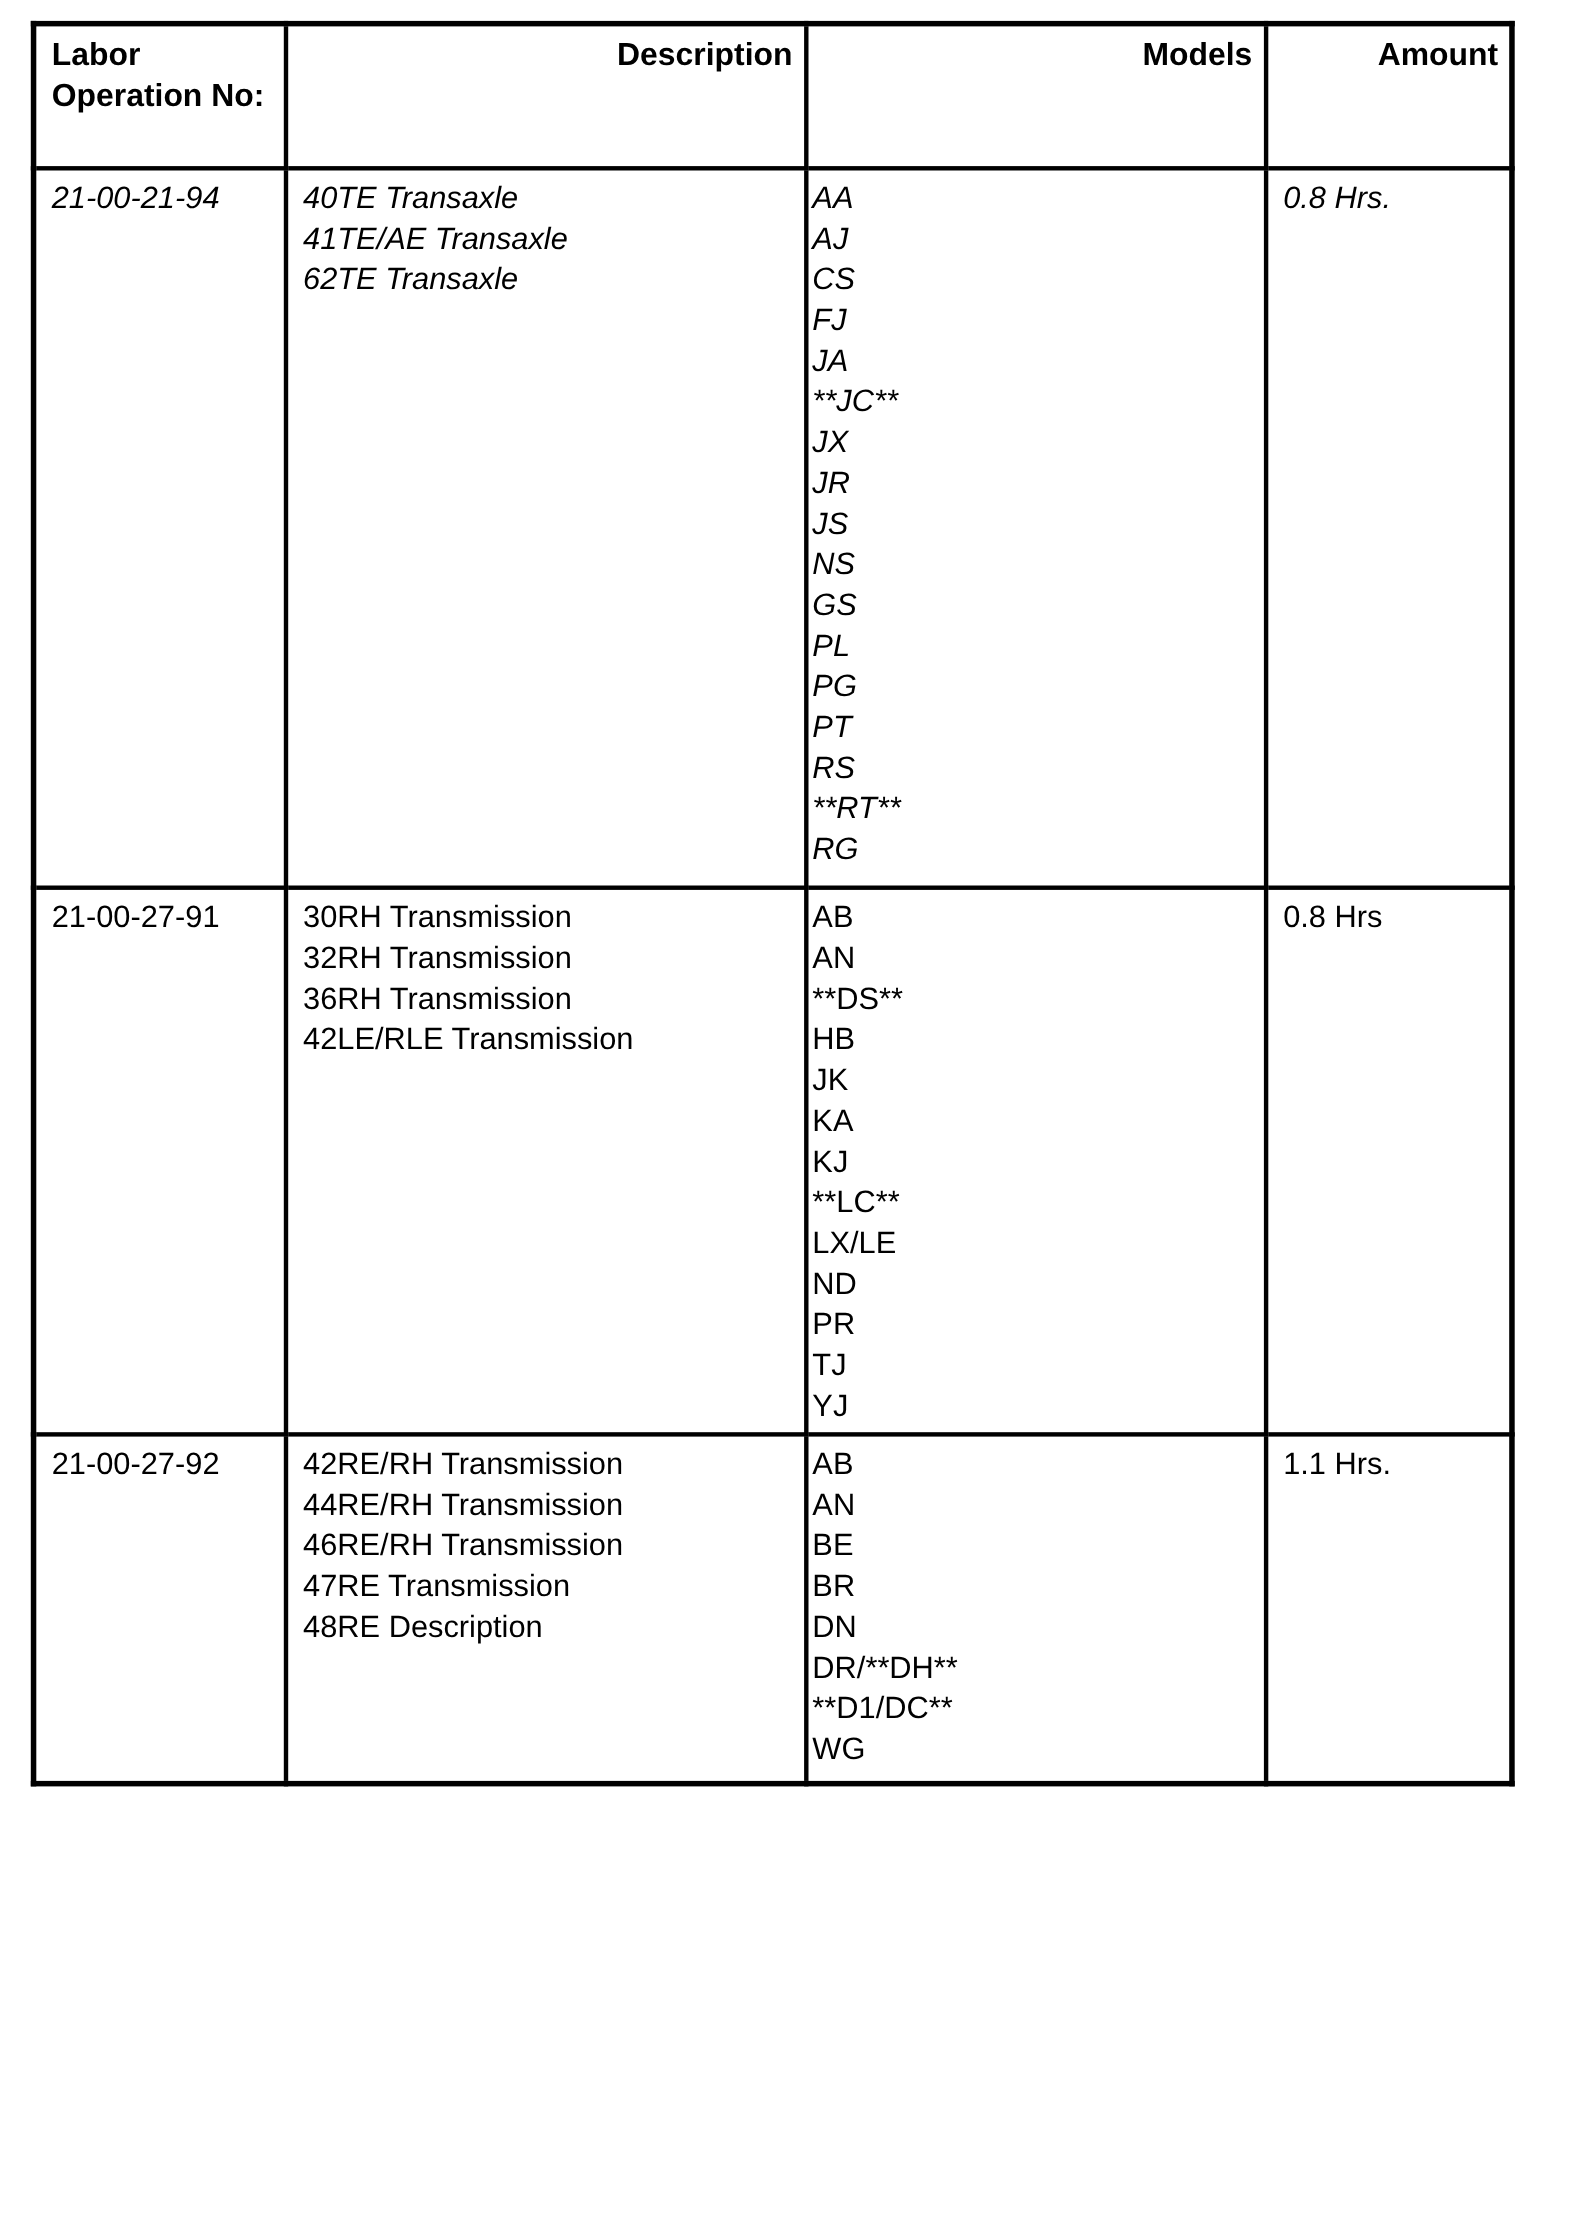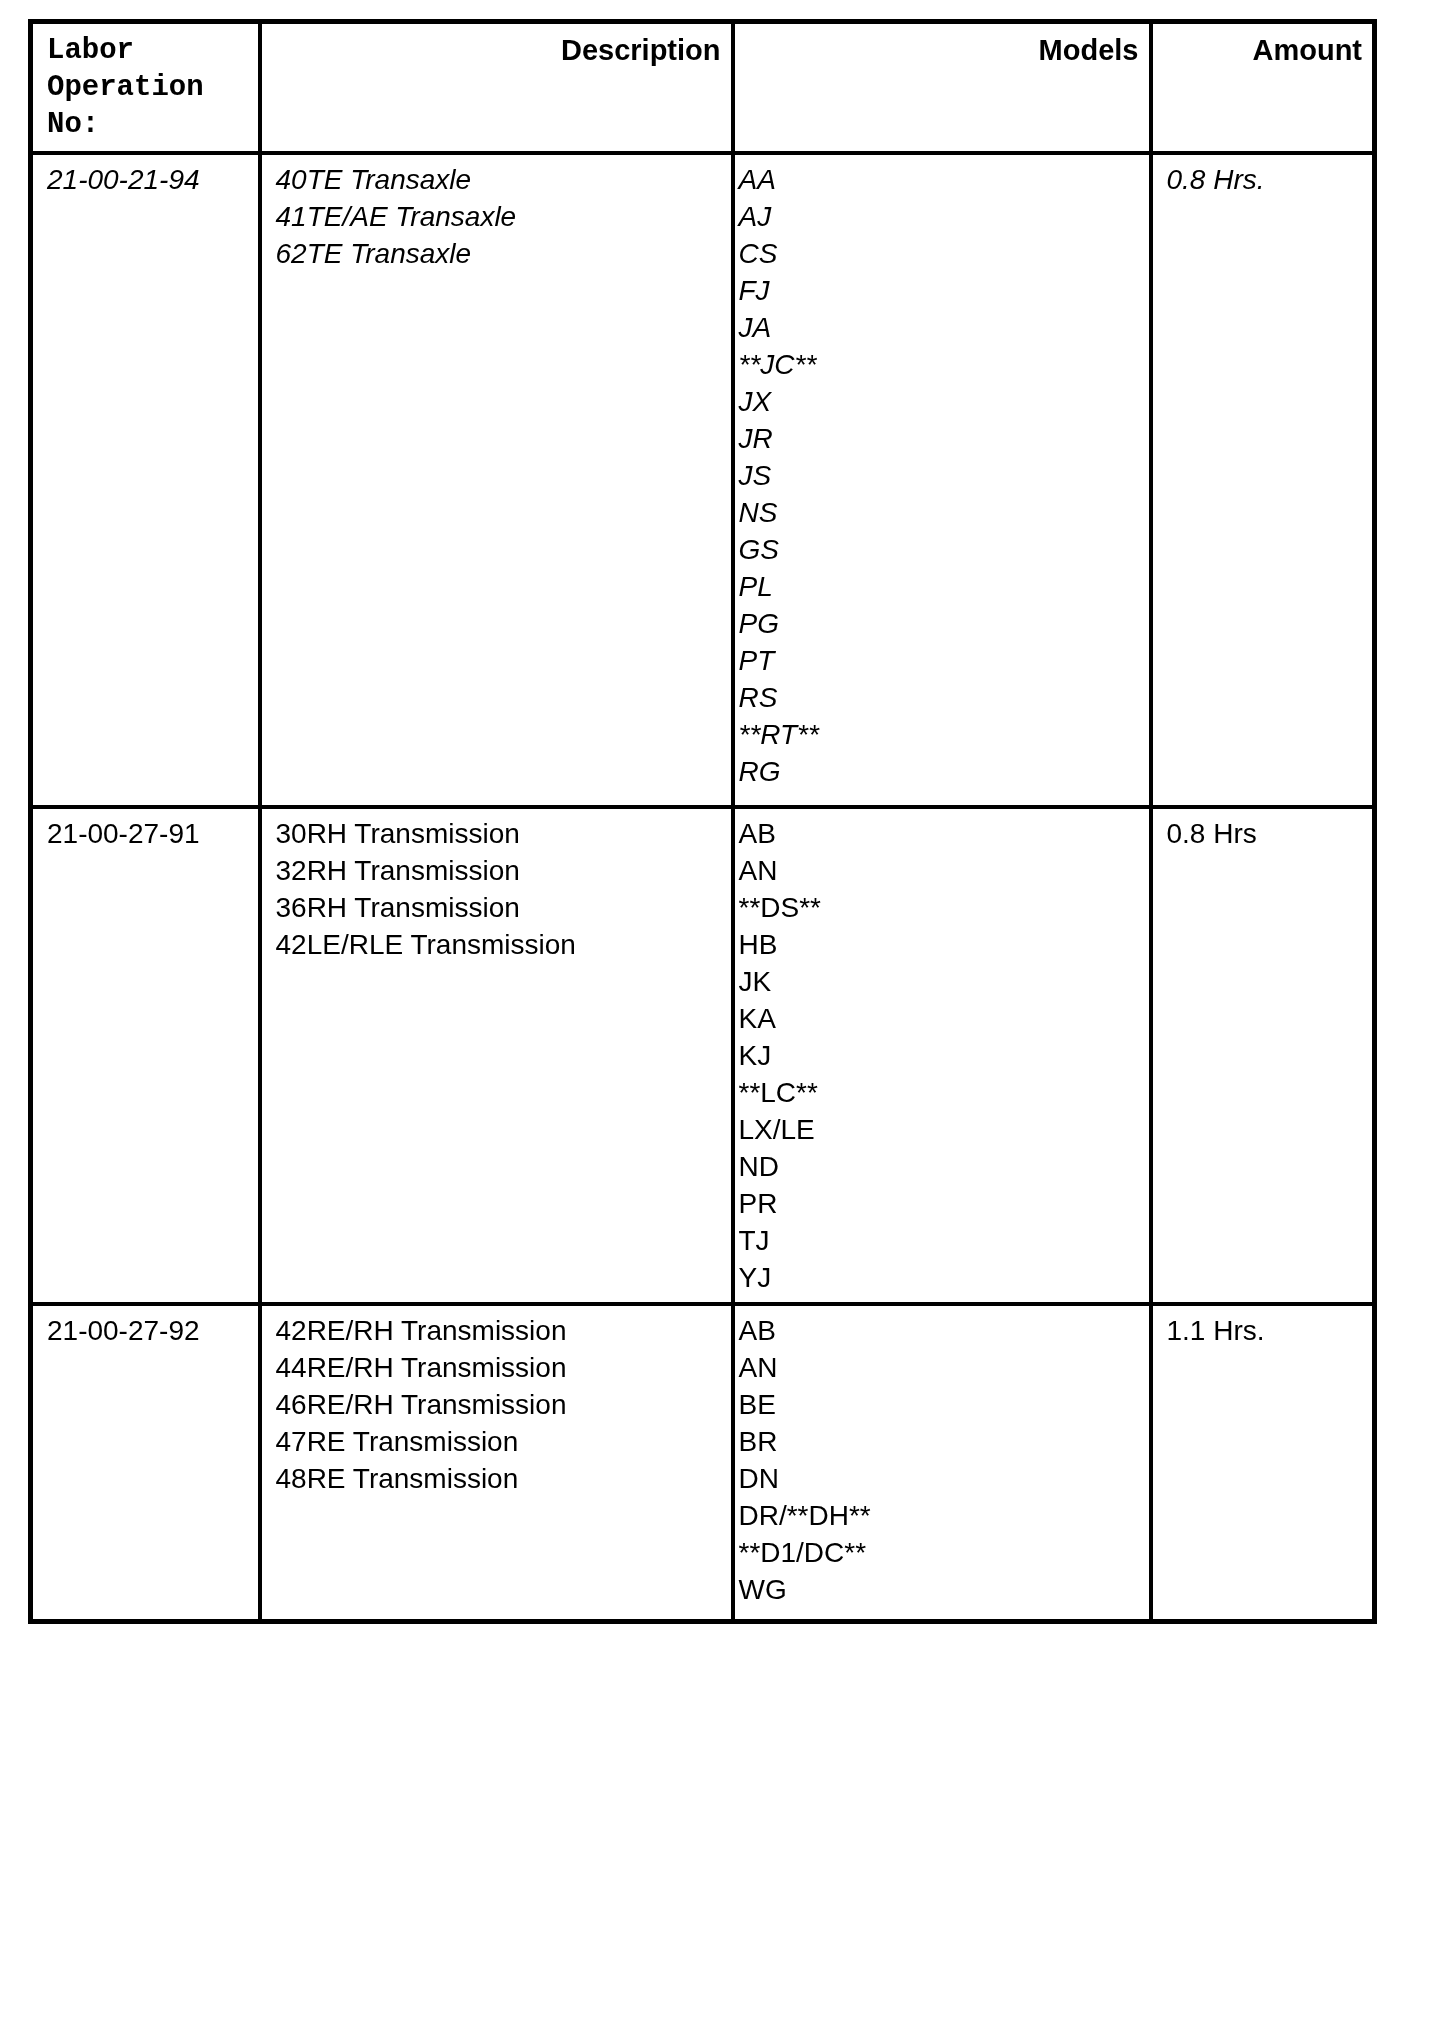--- a/index.html
+++ b/index.html
@@ -28,21 +28,21 @@
     font-size: 28px;
     line-height: 37px;
     overflow: hidden;
   }
   .doc-table th {
     font-size: 29px;
     font-weight: bold;
     text-align: right;
     padding-top: 8px;
   }
-  .doc-table th.col-labor { text-align: left; font-family: Liberation Mono, monospace; }
+  .doc-table th.col-labor { text-align: left; }
   .doc-table td.models-cell {
     text-align: left;
     padding-left: 4px;
     padding-right: 4px;
     margin-left: 48px;
   }
   thead tr { height: 131px; }
   tbody tr:nth-child(1) { height: 654px; font-style: italic; }
   tbody tr:nth-child(2) { height: 60px; }
   tbody tr:nth-child(3) { height: 318px; }
@@ -121,21 +121,21 @@
         </td>
         <td>0.8 Hrs</td>
       </tr>
       <tr>
         <td>21-00-27-92</td>
         <td>
           <div>42RE/RH Transmission</div>
           <div>44RE/RH Transmission</div>
           <div>46RE/RH Transmission</div>
           <div>47RE Transmission</div>
-          <div>48RE Transmission</div>
+          <div>48RE Description</div>
         </td>
         <td class="models-cell">
           <div>AB</div>
           <div>AN</div>
           <div>BE</div>
           <div>BR</div>
           <div>DN</div>
           <div>DR/**DH**</div>
           <div>**D1/DC**</div>
           <div>WG</div>

